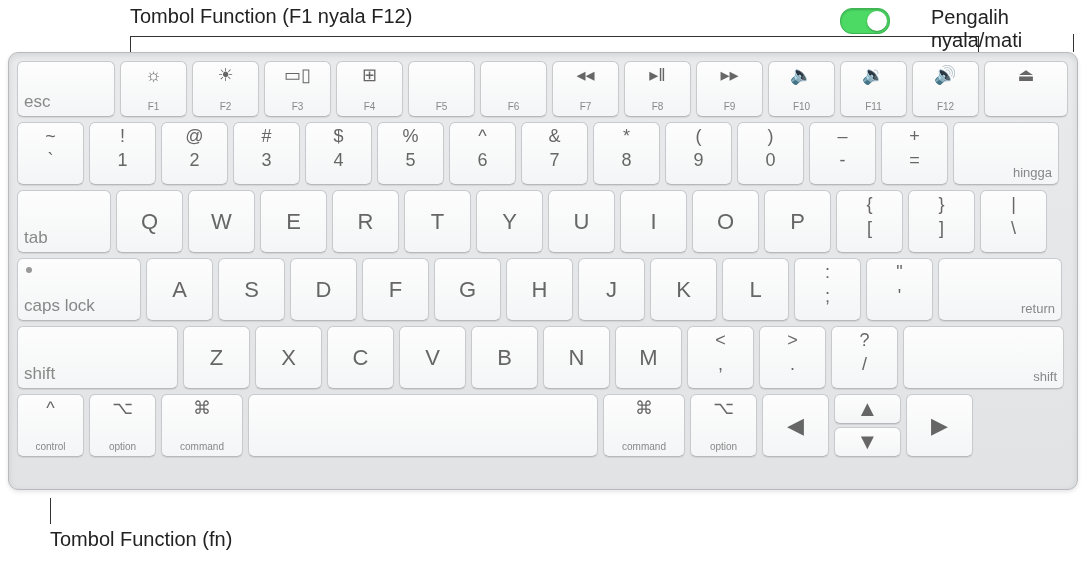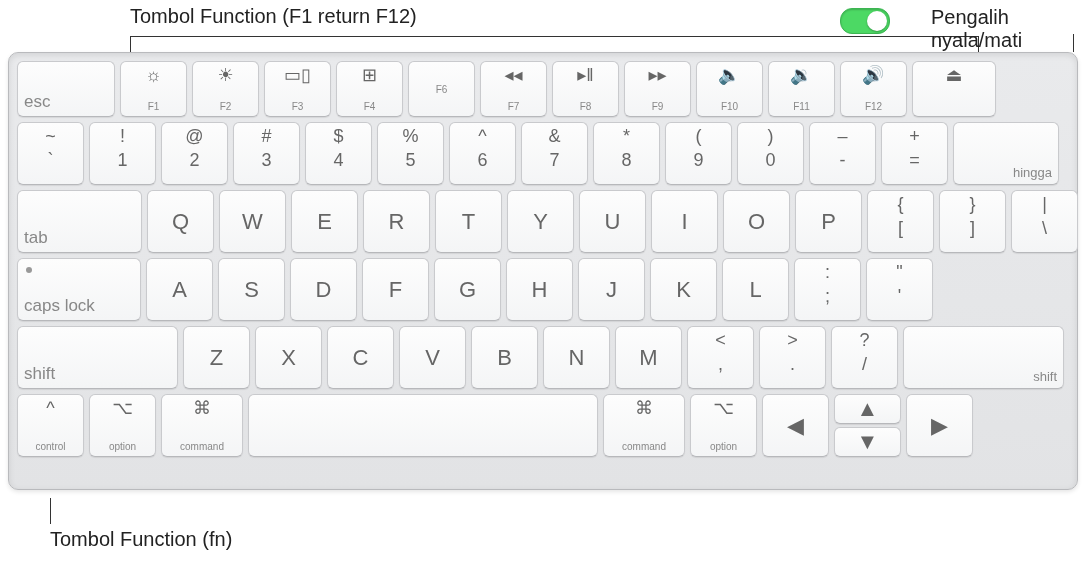--- a/index.html
+++ b/index.html
@@ -94,21 +94,21 @@
     width: 6px; height: 6px; border-radius: 50%; background: #999;
   }
   .arrow-half {
     height: 30px;
   }
   .arrow-col { display:flex; flex-direction:column; gap:3px; width:67px; }
 </style>
 </head>
 <body>
 
-<div class="callout" style="left:130px; top:5px;">Tombol Function (F1 return F12)</div>
+<div class="callout" style="left:130px; top:5px;">Tombol Function (F1 nyala F12)</div>
 <div class="callout-line" style="left:130px; top:36px; width:848px; height:1px;"></div>
 <div class="callout-line" style="left:130px; top:36px; width:1px; height:16px;"></div>
 <div class="callout-line" style="left:978px; top:36px; width:1px; height:16px;"></div>
 
 <div class="switch" style="left:840px; top:8px;">
   <div class="switch-knob"></div>
 </div>
 <div class="callout" style="left:931px; top:6px;">Pengalih nyala/mati</div>
 <div class="callout-line" style="left:1073px; top:34px; width:1px; height:18px;"></div>
 
@@ -126,21 +126,25 @@
         <div class="bot-label">F2</div>
       </div>
       <div class="key fn-row" style="width: 67px; justify-content: space-between;">
         <div class="top">▭▯</div>
         <div class="bot-label">F3</div>
       </div>
       <div class="key fn-row" style="width: 67px; justify-content: space-between;">
         <div class="top">⊞</div>
         <div class="bot-label">F4</div>
       </div>
-      <div class="key fn-row" style="width: 67px; justify-content: center;">
+      <div class="key fn-row" style="width: 67px; justify-content: space-between;">
+        <div class="top"></div>
+        <div class="bot-label">F5</div>
+      </div>
+      <div class="key fn-row" style="width: 67px; justify-content: flex-end;">
         <div class="top"></div>
         <div class="bot-label">F6</div>
       </div>
       <div class="key fn-row" style="width: 67px; justify-content: space-between;">
         <div class="top">◂◂</div>
         <div class="bot-label">F7</div>
       </div>
       <div class="key fn-row" style="width: 67px; justify-content: space-between;">
         <div class="top">▸‖</div>
         <div class="bot-label">F8</div>
@@ -243,21 +247,21 @@
         <div class="stack">
           <div class="top">+</div>
           <div class="top">=</div>
         </div>
       </div>
       <div class="key br" style="width: 106px; justify-content: flex-end;">
         <div class="bot-label">hingga</div>
       </div>
     </div>
   <div class="row">
-      <div class="key bl" style="width: 125px; justify-content: flex-end;">
+      <div class="key bl" style="width: 94px; justify-content: flex-end;">
         <div class="bot-label">tab</div>
       </div>
       <div class="key center-large" style="width: 67px;">Q</div>
       <div class="key center-large" style="width: 67px;">W</div>
       <div class="key center-large" style="width: 67px;">E</div>
       <div class="key center-large" style="width: 67px;">R</div>
       <div class="key center-large" style="width: 67px;">T</div>
       <div class="key center-large" style="width: 67px;">Y</div>
       <div class="key center-large" style="width: 67px;">U</div>
       <div class="key center-large" style="width: 67px;">I</div>
@@ -300,20 +304,23 @@
           <div class="top">:</div>
           <div class="top">;</div>
         </div>
       </div>
       <div class="key" style="width: 67px;">
         <div class="stack">
           <div class="top">"</div>
           <div class="top">'</div>
         </div>
       </div>
+      <div class="key br" style="width: 124px; justify-content: flex-end;">
+        <div class="bot-label">return</div>
+      </div>
     </div>
   <div class="row">
       <div class="key bl" style="width: 161px; justify-content: flex-end;">
         <div class="bot-label">shift</div>
       </div>
       <div class="key center-large" style="width: 67px;">Z</div>
       <div class="key center-large" style="width: 67px;">X</div>
       <div class="key center-large" style="width: 67px;">C</div>
       <div class="key center-large" style="width: 67px;">V</div>
       <div class="key center-large" style="width: 67px;">B</div>

